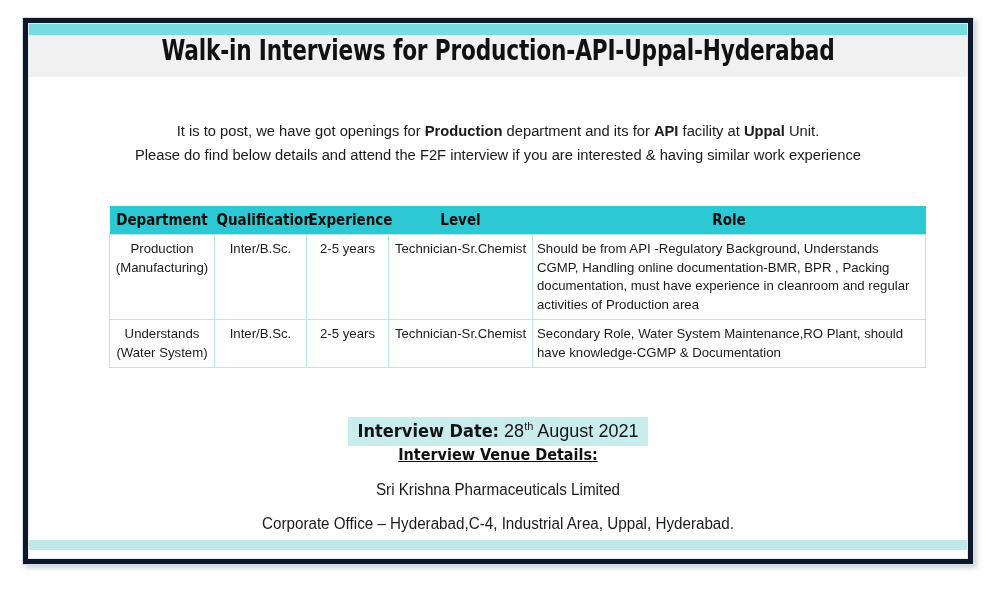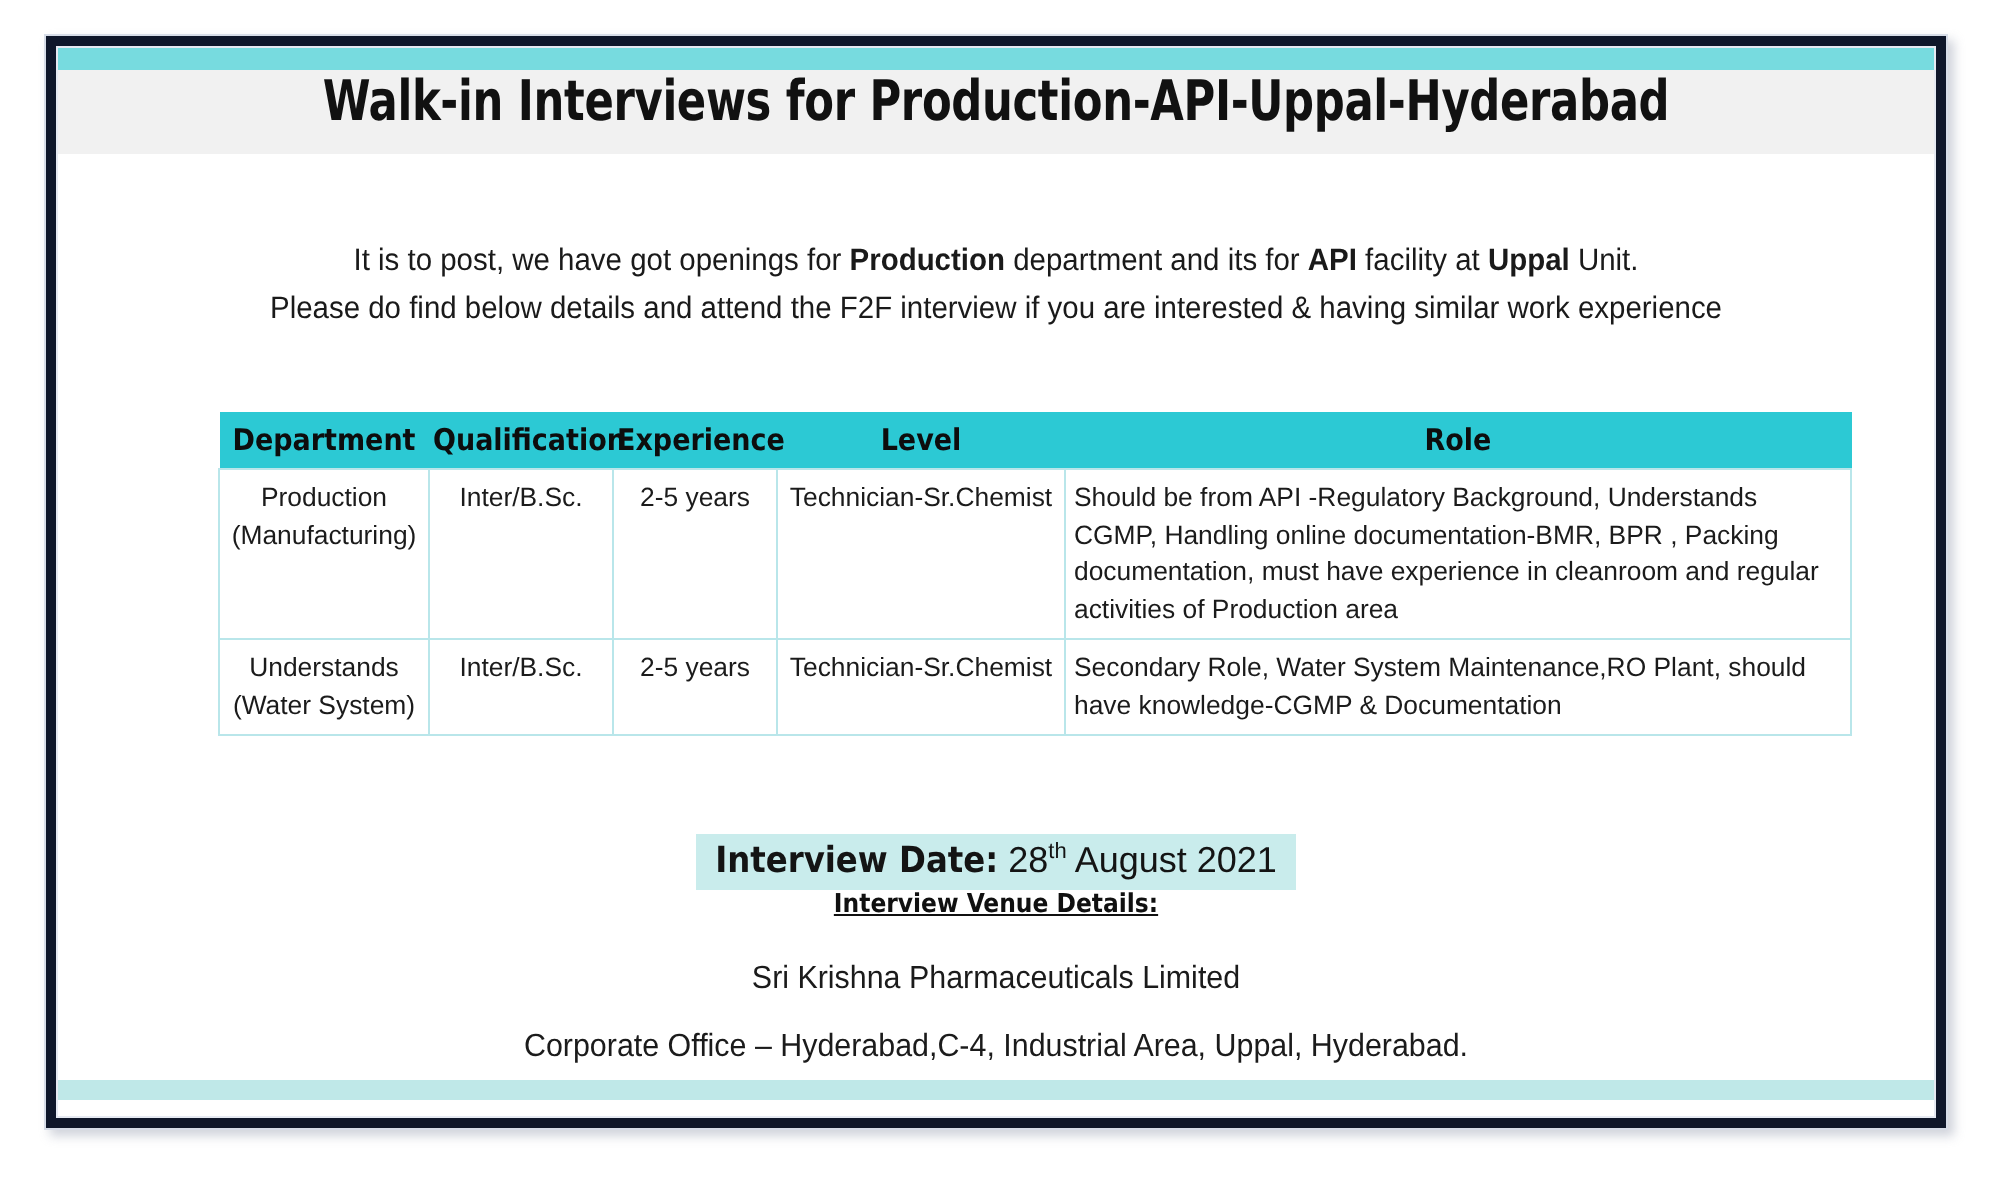--- a/index.html
+++ b/index.html
@@ -112,21 +112,21 @@
     font-weight:bold;
     font-family:"Liberation Sans Narrow","DejaVu Sans Condensed","Liberation Sans",sans-serif;
   }
   .hl-chip .val{font-weight:normal;}
   .hl-chip sup{font-size:11px;vertical-align:super;}
 
   
   #venue-heading{
     position:absolute;top:421px;width:100%;text-align:center;
     font-family:"Liberation Sans Narrow","DejaVu Sans Condensed","Liberation Sans",sans-serif;
-    font-weight:bold;font-size:13px;color:#101010;
+    font-weight:bold;font-size:16px;color:#101010;
     text-decoration:underline;
   }
   #venue-name{
     position:absolute;top:457px;width:100%;text-align:center;
     font-size:16px;color:#1b1b1b;transform:scaleX(.95);
   }
   #venue-address{
     position:absolute;top:491px;width:100%;text-align:center;
     font-size:16px;color:#1b1b1b;transform:scaleX(.95);
   }

